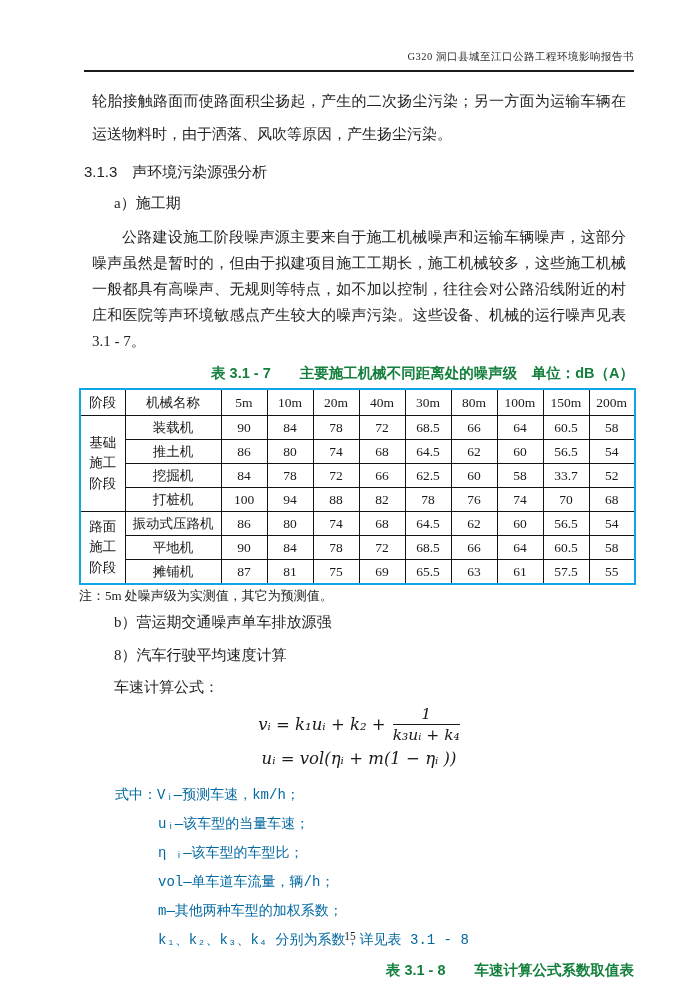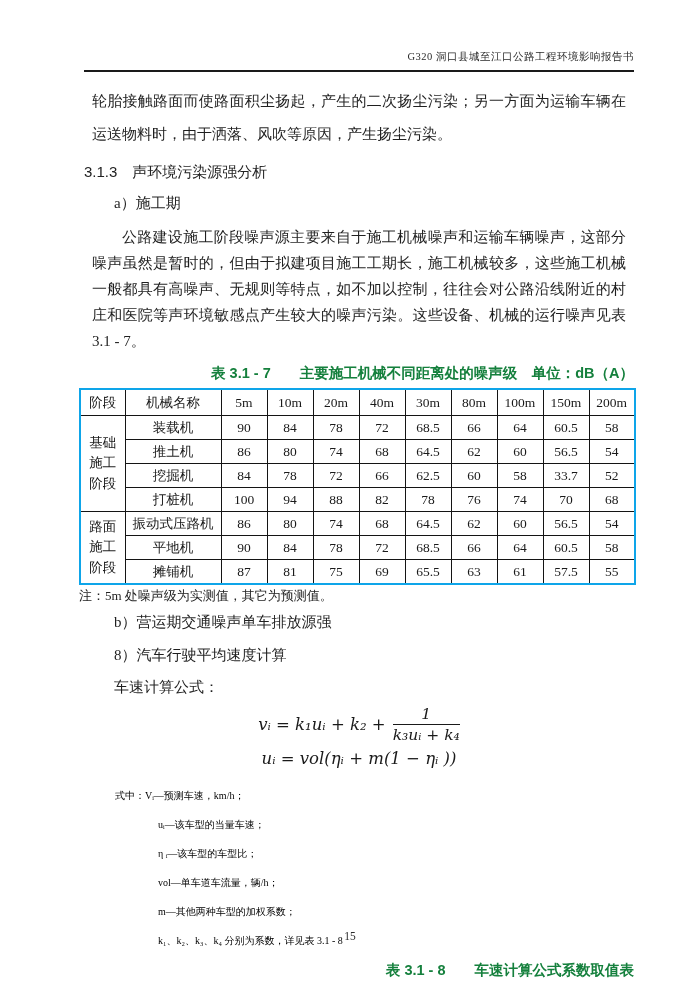--- a/index.html
+++ b/index.html
@@ -104,23 +104,23 @@
     gap:7px;
     min-height:42px;
   }
   .frac{display:inline-block;text-align:center;vertical-align:middle;font-size:15.5px;}
   .frac .num{display:block;border-bottom:1px solid #1a1a1a;padding:0 10px 1px 10px;}
   .frac .den{display:block;padding-top:1px;}
   .formula-line2{line-height:24px;margin-top:2px;}
   
   .symbols{
     margin-top:10px;
-    font-family:Liberation Serif, serif;
-    font-size:10px;
-    color:#000000;
+    font-family:Liberation Mono, monospace;
+    font-size:14px;
+    color:#0369a1;
   }
   .symbols .sym{
     line-height:29px;
     padding-left:74px;
   }
   .symbols .sym.first{padding-left:31px;}
   
   .page-number{
     position:absolute;
     bottom:48px;

